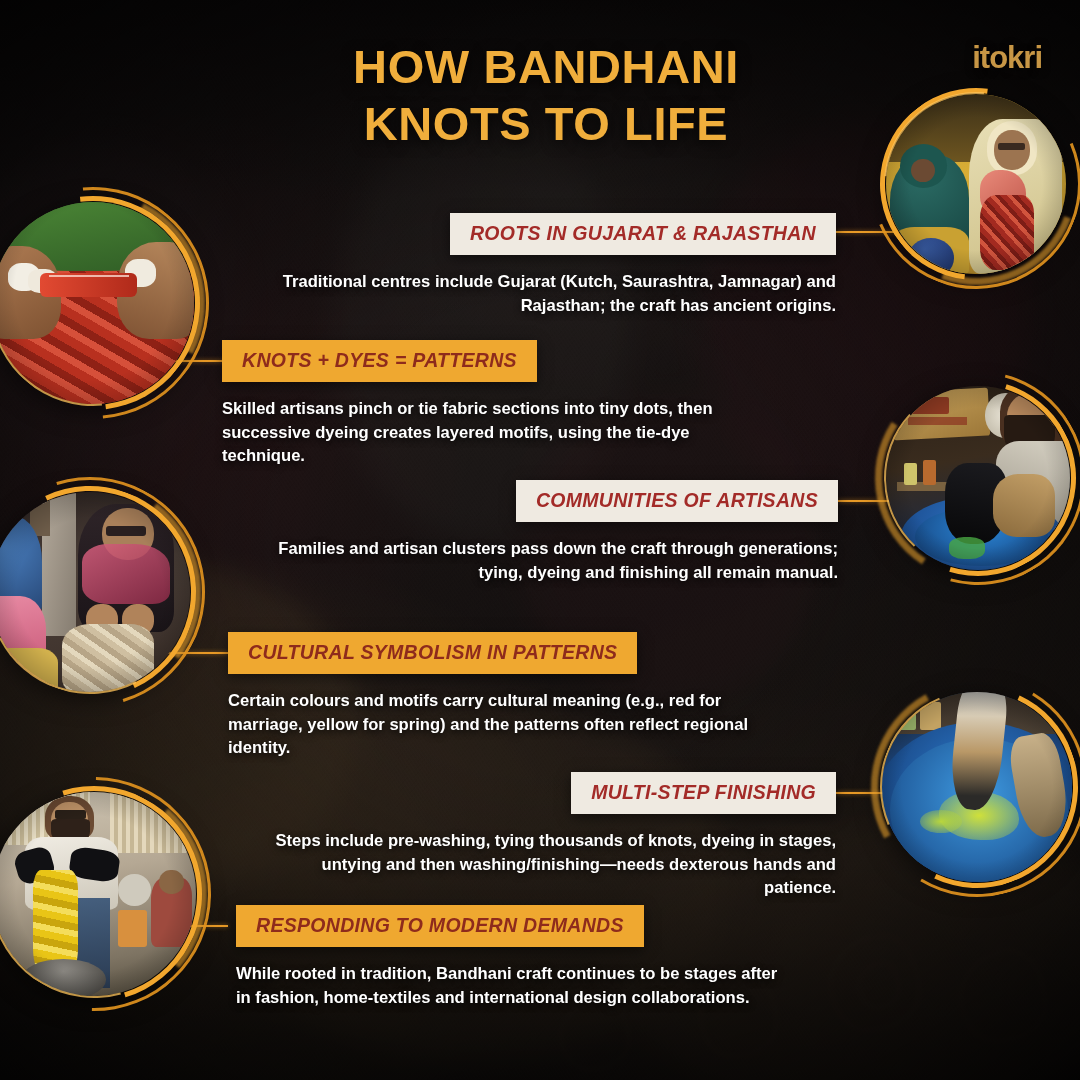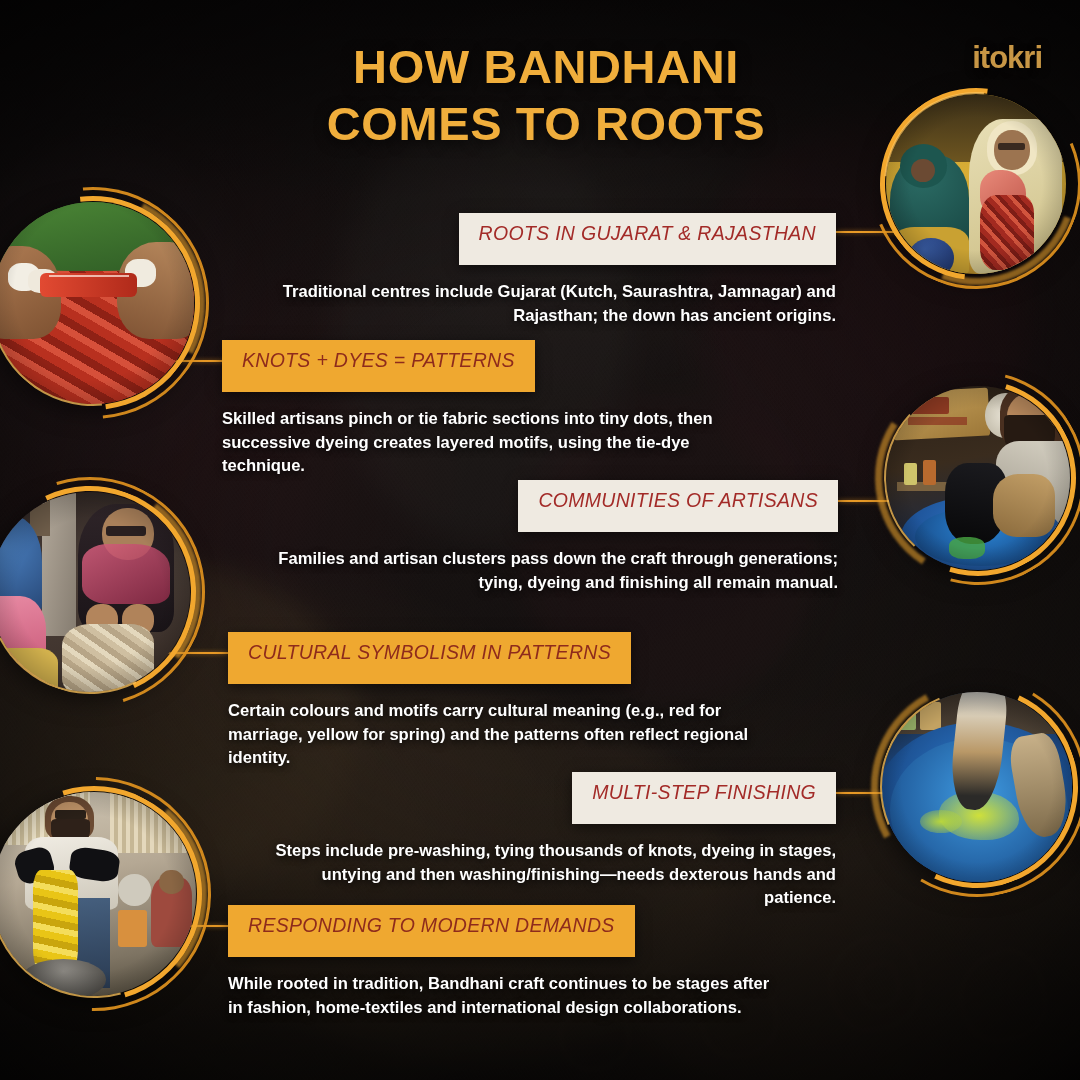--- a/index.html
+++ b/index.html
@@ -105,22 +105,22 @@
 
   
   .connector {
     position:absolute; height:2px; background:#E89A27; z-index:28;
     box-shadow:0 0 4px rgba(232,154,39,.6);
   }
 
   
   .section { position:absolute; z-index:35; }
   .badge {
-    display:inline-block; padding:9px 20px 20px 20px;
-    font-size:19.5px; font-weight:normal; font-style:italic;
+    display:inline-block; padding:9px 20px 10px 20px;
+    font-size:19.5px; font-weight:bold; font-style:italic;
     letter-spacing:.3px; white-space:nowrap;
     box-shadow:0 3px 12px rgba(0,0,0,.5);
   }
   .badge.cream { background:#EFEAE1; color:#A32B28; }
   .badge.amber { background:#EFA830; color:#8E2B1C; }
   .body-text {
     margin-top:15px; color:#FFFFFF;
     font-size:16.6px; font-weight:bold; line-height:1.42;
     text-shadow:0 2px 7px rgba(0,0,0,.85);
   }
@@ -151,21 +151,21 @@
     <div class="motif" style="left:700px;top:975px;width:78px;height:82px;"></div>
     <div class="motif" style="left:560px;top:1000px;width:70px;height:70px;"></div>
   </div>
 
   <div class="bg-darken"></div>
   <div class="bg-grain"></div>
   <div class="bg-vign"></div>
 
   <div class="title-block">
     <div class="title-line">HOW BANDHANI</div>
-    <div class="title-line">COMES TO ROOTS</div>
+    <div class="title-line">KNOTS TO LIFE</div>
   </div>
 
   <div class="logo">
     <span>itokri</span>
   </div>
 
   <div class="photo-circle" style="left:880px;top:88px;width:192px;height:192px;">
     <div class="pc-img" style="inset:6px;">
       <div class="sc" style="background:linear-gradient(170deg,#caa033 0%,#d8ad35 45%,#b78a2a 100%);"></div>
       <div class="sh" style="left:0;top:0;width:100%;height:38%;background:linear-gradient(180deg,#3c3018,#6d5520);"></div>
@@ -346,21 +346,21 @@
 
   <div class="connector" style="left:836px;top:231px;width:62px;"></div>
   <div class="connector" style="left:166px;top:360px;width:58px;"></div>
   <div class="connector" style="left:838px;top:500px;width:58px;"></div>
   <div class="connector" style="left:160px;top:652px;width:68px;"></div>
   <div class="connector" style="left:836px;top:792px;width:58px;"></div>
   <div class="connector" style="left:168px;top:925px;width:60px;"></div>
 
   <div class="section ta-r" style="left:270px;top:213px;width:566px;">
     <div class="badge cream">ROOTS IN GUJARAT &amp; RAJASTHAN</div>
-    <div class="body-text">Traditional centres include Gujarat (Kutch, Saurashtra, Jamnagar) and Rajasthan; the down has ancient origins.</div>
+    <div class="body-text">Traditional centres include Gujarat (Kutch, Saurashtra, Jamnagar) and Rajasthan; the craft has ancient origins.</div>
   </div>
 
   <div class="section ta-l" style="left:222px;top:340px;width:518px;">
     <div class="badge amber">KNOTS + DYES = PATTERNS</div>
     <div class="body-text">Skilled artisans pinch or tie fabric sections into tiny dots, then successive dyeing creates layered motifs, using the tie-dye technique.</div>
   </div>
 
   <div class="section ta-r" style="left:272px;top:480px;width:566px;">
     <div class="badge cream">COMMUNITIES OF ARTISANS</div>
     <div class="body-text">Families and artisan clusters pass down the craft through generations; tying, dyeing and finishing all remain manual.</div>
@@ -369,18 +369,18 @@
   <div class="section ta-r" style="left:272px;top:772px;width:564px;">
     <div class="badge cream">MULTI-STEP FINISHING</div>
     <div class="body-text">Steps include pre-washing, tying thousands of knots, dyeing in stages, untying and then washing/finishing—needs dexterous hands and patience.</div>
   </div>
 
   <div class="section ta-l" style="left:228px;top:632px;width:532px;">
     <div class="badge amber">CULTURAL SYMBOLISM IN PATTERNS</div>
     <div class="body-text">Certain colours and motifs carry cultural meaning (e.g., red for marriage, yellow for spring) and the patterns often reflect regional identity.</div>
   </div>
 
-  <div class="section ta-l" style="left:228px;top:905px;width:548px;">
+  <div class="section ta-l" style="left:236px;top:905px;width:548px;">
     <div class="badge amber">RESPONDING TO MODERN DEMANDS</div>
     <div class="body-text">While rooted in tradition, Bandhani craft continues to be stages after in fashion, home-textiles and international design collaborations.</div>
   </div>
 
 </div>
 
 </body></html>

